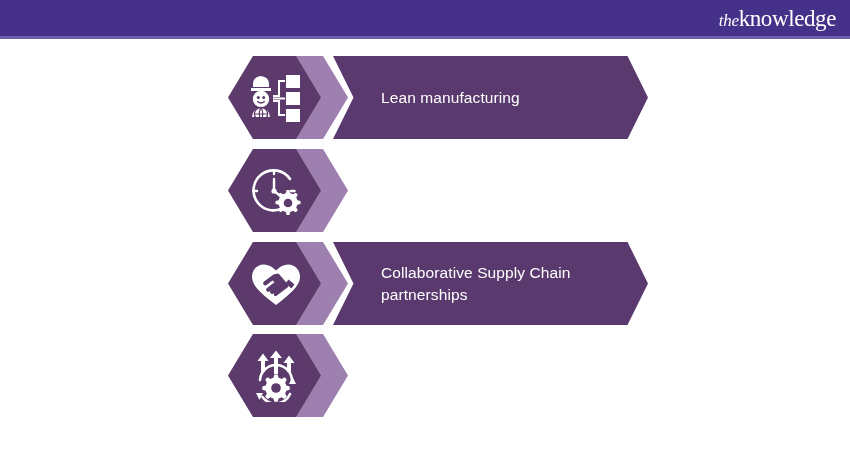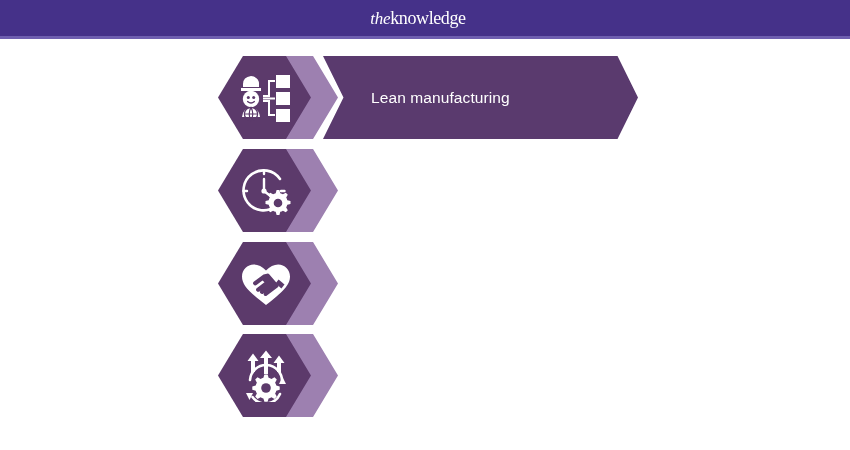--- a/index.html
+++ b/index.html
@@ -19,21 +19,21 @@
   
   .header-bar {
     position: absolute;
     left: 0;
     top: 0;
     width: 850px;
     height: 36px;
     background: #453189;
     display: flex;
     align-items: center;
-    justify-content: center;
+    justify-content: flex-end;
     box-sizing: border-box;
     padding-right: 14px;
   }
   .header-underline {
     position: absolute;
     left: 0;
     top: 36px;
     width: 850px;
     height: 3px;
     background: #6f5fb0;
@@ -45,40 +45,40 @@
     line-height: 1;
     display: flex;
     align-items: baseline;
   }
   .brand-the {
     font-style: italic;
     font-size: 17px;
     letter-spacing: -0.3px;
   }
   .brand-knowledge {
-    font-size: 18px;
+    font-size: 23px;
     letter-spacing: -0.4px;
   }
   .brand-academy {
     font-size: 23px;
     font-weight: bold;
     letter-spacing: -0.4px;
   }
 
   
   .rows-wrap {
     position: absolute;
     left: 0;
     top: 40px;
     width: 850px;
     height: 410px;
   }
   .row {
     position: absolute;
-    left: 218px;
+    left: 228px;
     width: 420px;
     height: 64px;
   }
   .row-0 { top: 16px; }
   .row-1 { top: 109px; }
   .row-2 { top: 202px; }
   .row-3 { top: 294px; }
 
   
   .hex {
@@ -206,20 +206,24 @@
         <svg width="52" height="46" viewBox="0 0 52 46" aria-hidden="true">
 
           <path fill="#ffffff" d="M26 44 C9 31 2 24 2 15.5 C2 8.6 7.3 3.5 13.8 3.5 C18 3.5 22.3 5.6 26 9.6 C29.7 5.6 34 3.5 38.2 3.5 C44.7 3.5 50 8.6 50 15.5 C50 24 43 31 26 44 Z"></path>
 
           <path fill="#5c3a6b" d="M23.5 13.5 L14 20.5 Q12.2 22 13.6 23.6 Q15 25.2 16.8 23.8 L22.5 19.6 L24.5 21.2 L17 27 Q15.2 28.4 16.6 30 Q18 31.6 19.8 30.2 L20.7 29.5 L20.7 29.5 Q19.2 30.8 20.5 32.3 Q21.8 33.7 23.4 32.5 L24.3 31.8 Q23 33 24.2 34.4 Q25.4 35.7 26.9 34.6 L37.5 26.6 Q39.4 25.2 38 23.4 L29.2 13.2 Q28.2 12.2 26.9 12.8 Z"></path>
           <path fill="#5c3a6b" d="M38.6 18.6 L44.5 23.6 L41.4 27.4 L35.6 22.3 Z"></path>
         </svg>
       </span>
     </div>
     <div class="chev-accent"></div>
+    <div class="banner">
+      <div class="banner-text">Collaborative Supply Chain
+partnerships</div>
+    </div>
   </div>
 
   <div class="row row-3">
     <div class="hex">
       <span>
         <svg width="50" height="52" viewBox="0 0 50 52" aria-hidden="true">
 
           <path fill="#ffffff" d="M10 22 L10 11 L6.5 11 L12 3.5 L17.5 11 L14 11 L14 22 Z"></path>
           <path fill="#ffffff" d="M23 22 L23 6 L19 6 L25 -1.5 L31 6 L27 6 L27 22 Z" transform="translate(0,2)"></path>
           <path fill="#ffffff" d="M36 22 L36 13 L32.5 13 L38 5.5 L43.5 13 L40 13 L40 22 Z"></path>

